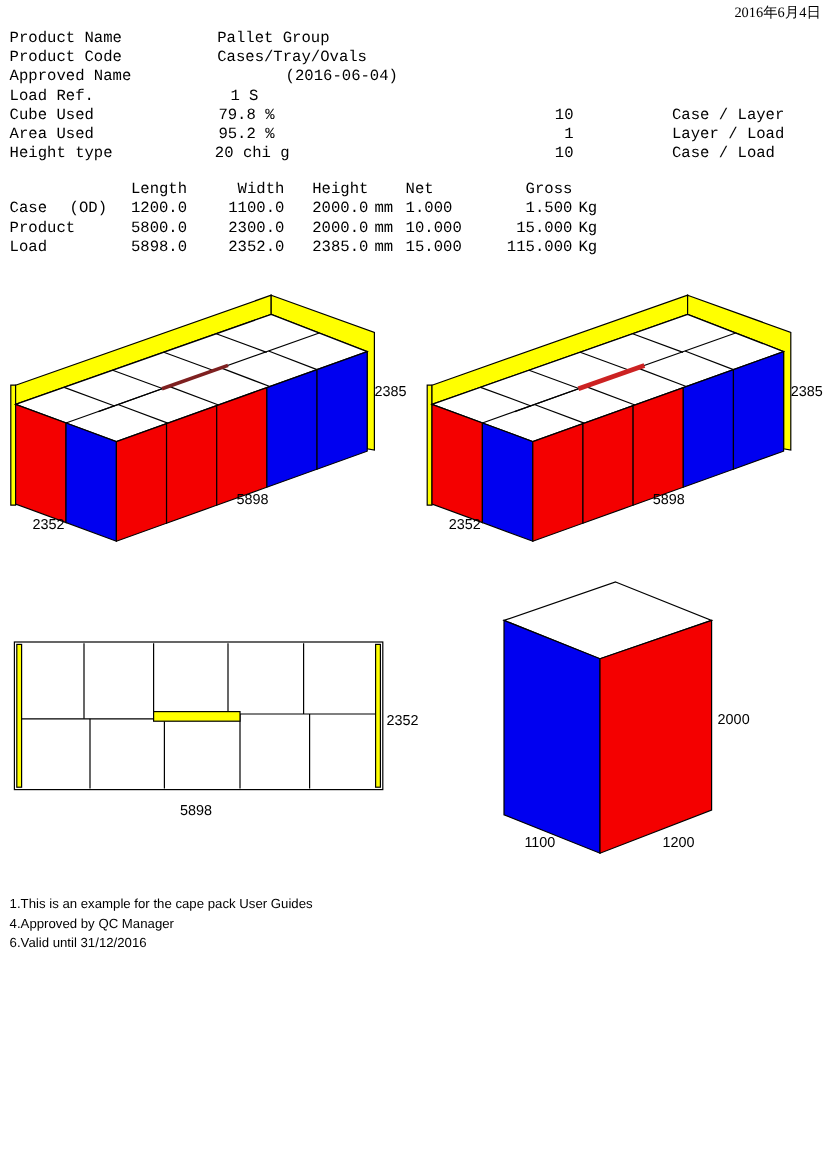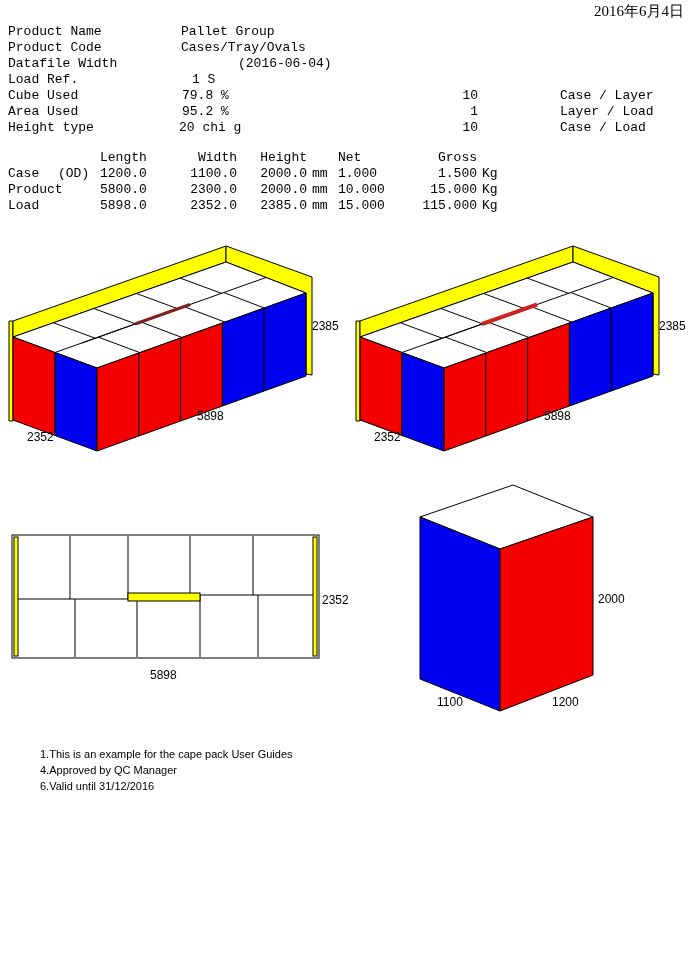--- a/index.html
+++ b/index.html
@@ -1,67 +1,67 @@
 <!DOCTYPE html>
 <html><head>
 <meta charset="utf-8">
 <style>
   html,body{margin:0;padding:0;background:#fff;}
   body{width:688px;height:968px;position:relative;overflow:hidden;
        font-family:"Liberation Mono","DejaVu Sans Mono",monospace;font-size:13px;color:#000;}
   
   .date{position:absolute;top:2px;right:4px;font-family:"Liberation Serif","DejaVu Serif",serif;
-        font-size:15px;white-space:pre;}
+        font-size:12px;white-space:pre;}
   
   .info-row,.dim-row{position:absolute;left:0;width:688px;height:16px;line-height:16px;}
   .info-row span,.dim-row span{position:absolute;white-space:pre;line-height:16px;}
   .lbl{left:8px;}
   .num{left:420px;width:58px;text-align:right;}
   .unit{left:560px;width:122px;text-align:left;}
   .ir1{top:24px}.ir2{top:40px}.ir3{top:56px}.ir4{top:72px}.ir5{top:88px}.ir6{top:104px}.ir7{top:120px}
   .ir1 .val,.ir2 .val{left:181px}
   .ir3 .val{left:238px}
   .ir4 .val{left:192px}
   .ir5 .val,.ir6 .val{left:182px}
   .ir7 .val{left:179px}
   
   .dh{top:150px}.dr1{top:166px}.dr2{top:182px}.dr3{top:198px}
   .qual{left:58px}
-  .c-len{left:100px;width:65px;text-align:left;}
+  .c-len{left:100px;width:65px;text-align:center;}
   .c-wid{left:172px;width:65px;text-align:right;}
   .c-hgt{left:242px;width:65px;text-align:right;}
   .c-mm{left:312px;}
   .c-net{left:338px;width:65px;}
   .c-gro{left:407px;width:70px;text-align:right;}
   .c-kg{left:482px;}
   
   svg{position:absolute;display:block;}
   .edge{stroke:#000;stroke-width:1;}
   .grid line{stroke:#000;stroke-width:1;}
   .dimtxt{font-family:"Liberation Sans","DejaVu Sans",sans-serif;font-size:12px;fill:#000;}
   
   .notes{position:absolute;left:8px;top:746px;font-family:"Liberation Sans","DejaVu Sans",sans-serif;
-         font-size:11px;line-height:16px;margin-left:32px;}
+         font-size:11px;line-height:16px;}
   .notes div{height:16px;white-space:pre;}
 </style>
 </head>
 <body>
 
 <div class="date">2016年6月4日</div>
 
 <div class="info-row ir1">
   <span class="lbl">Product Name</span>
   <span class="val">Pallet Group</span>
 </div>
 <div class="info-row ir2">
   <span class="lbl">Product Code</span>
   <span class="val">Cases/Tray/Ovals</span>
 </div>
 <div class="info-row ir3">
-  <span class="lbl">Datafile Width</span>
+  <span class="lbl">Approved Name</span>
   <span class="val">(2016-06-04)</span>
 </div>
 <div class="info-row ir4">
   <span class="lbl">Load Ref.</span>
   <span class="val">1 S</span>
 </div>
 <div class="info-row ir5">
   <span class="lbl">Cube Used</span>
   <span class="val">79.8 %</span>
   <span class="num">10</span>

